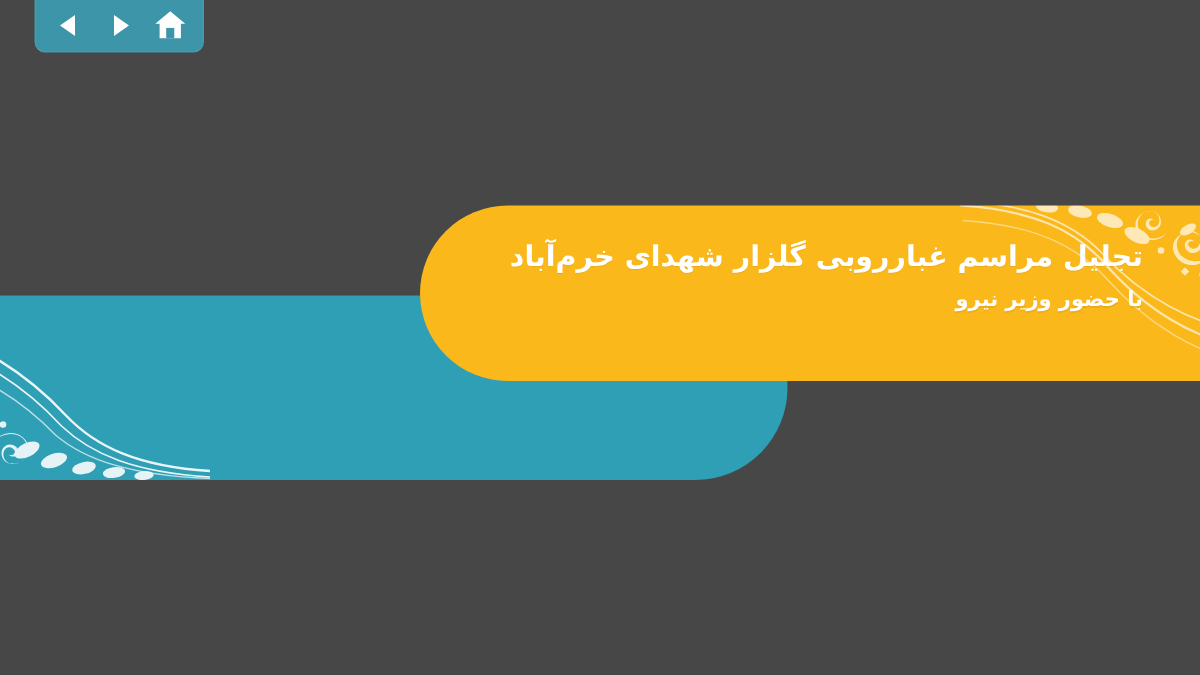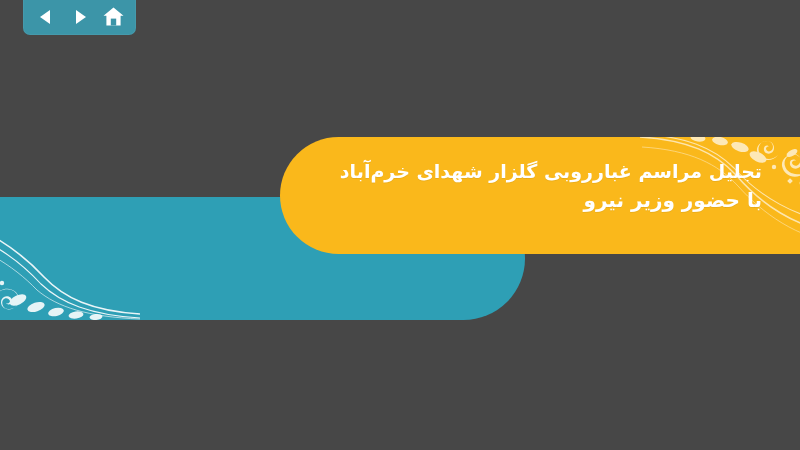--- a/index.html
+++ b/index.html
@@ -93,21 +93,21 @@
   }
   .title-line {
     color: #ffffff;
     font-size: 19px;
     font-weight: bold;
     line-height: 29px;
     letter-spacing: .2px;
     white-space: nowrap;
     text-shadow: 0 1px 0 rgba(0,0,0,.06);
   }
-  .title-line.second { font-size: 20px; }
+  .title-line.second { font-size: 14px; }
 </style>
 </head>
 <body>
 
 <div id="stage">
 
   <div id="toolbar">
 
     <div class="tb-btn">
       <span>

